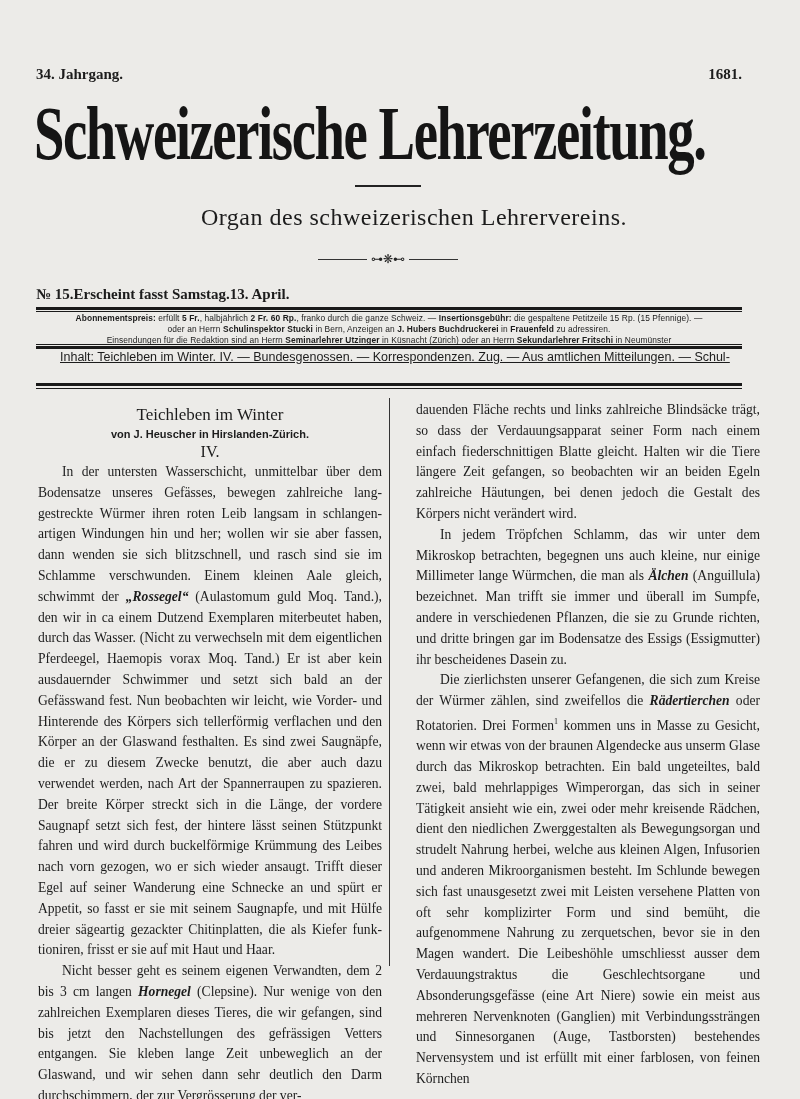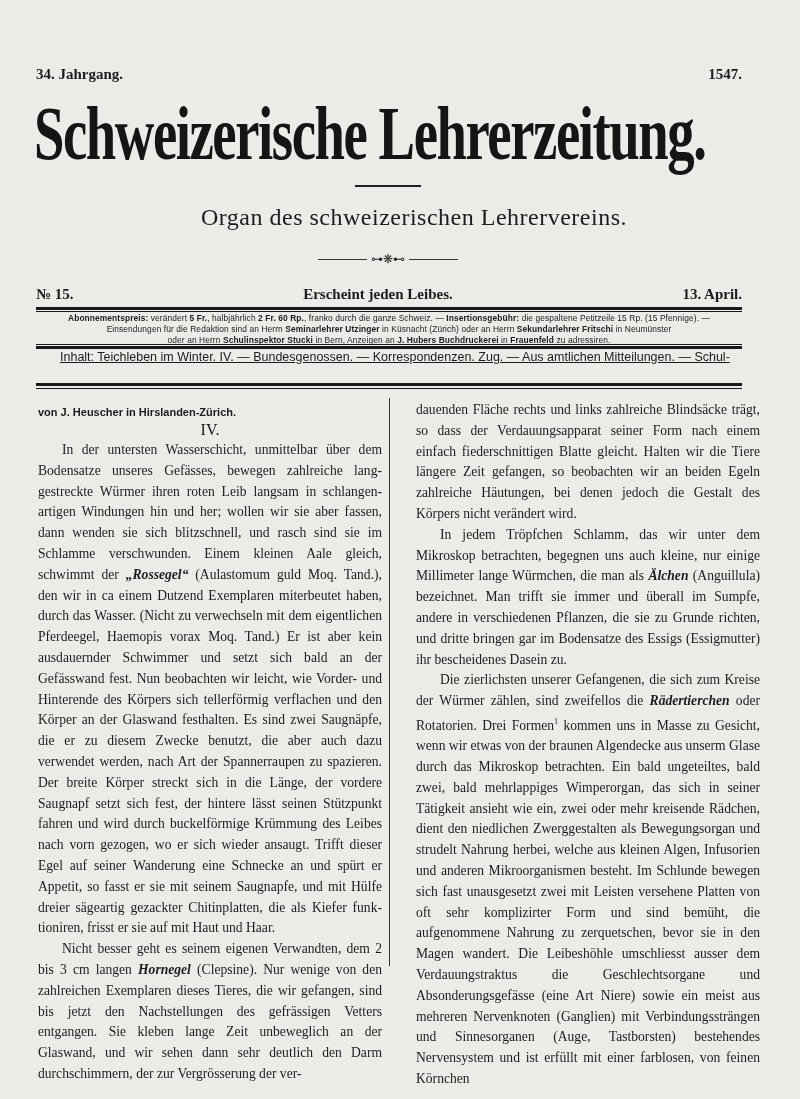--- a/index.html
+++ b/index.html
@@ -30,21 +30,21 @@
     font-family: "Liberation Serif", serif; font-size: 24px; letter-spacing: 0.5px; padding-left: 36px;
   }
   .ornament {
     position: absolute; left: 318px; top: 252px; width: 140px; height: 14px;
     display: flex; align-items: center; justify-content: center;
   }
   .ornament .line { flex: 1; height: 1px; background: #333; }
   .ornament .glyph { font-size: 12px; padding: 0 4px; color: #222; }
   .issue-row {
     position: absolute; left: 36px; right: 58px; top: 286px;
-    display: flex; justify-content: space-between;
+    display: flex; 
     font-family: "Liberation Serif", serif; font-weight: bold; font-size: 15px;
   }
   .thick-rule { position: absolute; left: 36px; right: 58px; height: 3px; background: #1a1a1a; }
   .thin-rule { position: absolute; left: 36px; right: 58px; height: 1px; background: #1a1a1a; }
   .subscription {
     position: absolute; left: 36px; right: 58px; top: 313px;
     font-family: "Liberation Sans", sans-serif; font-size: 8.4px; line-height: 11px;
     text-align: center; letter-spacing: 0.1px;
   }
   .subscription b { font-weight: bold; }
@@ -57,75 +57,76 @@
     position: absolute; top: 402px;
     font-family: "Liberation Serif", serif; font-size: 13.6px; line-height: 20.8px;
     text-align: justify; hyphens: manual;
   }
   .col.left { left: 38px; width: 344px; top: 404px; }
   .col.right { left: 416px; width: 344px; top: 400px; }
   .col-divider { position: absolute; left: 389px; top: 398px; width: 1px; height: 568px; background: #333; }
   .col p { margin: 0; text-indent: 24px; }
   .col p.noindent { text-indent: 0; }
   .article-title { text-align: center; font-size: 17px; line-height: 22px; margin: 6px 0 0 0; text-indent: 0 !important; }
-  .byline { text-align: left; font-size: 11px; line-height: 16px; font-family: "Liberation Sans", sans-serif; font-weight: bold; text-indent: 0 !important; }
+  .byline { text-align: center; font-size: 11px; line-height: 16px; font-family: "Liberation Sans", sans-serif; font-weight: bold; text-indent: 0 !important; }
   .part { text-align: center; font-size: 16px; line-height: 20px; text-indent: 0 !important; }
   sup { font-size: 8px; }
   i { font-style: italic; font-weight: bold; }
 </style>
 </head>
 <body>
 
 <div class="page">
 
   <div class="meta-row">
     <span>34. Jahrgang.</span>
-    <span>1547.</span>
+    <span>1681.</span>
   </div>
 
   <div class="masthead">Schweizerische Lehrerzeitung.</div>
 
   <div class="short-rule"></div>
 
   <div class="subtitle">Organ des schweizerischen Lehrervereins.</div>
 
   <div class="ornament">
     <span class="line"></span>
     <span class="glyph">⊶❋⊷</span>
     <span class="line"></span>
   </div>
 
   <div class="issue-row">
     <span>№ 15.</span>
-    <span>Erscheint jeden Leibes.</span>
+    <span>Erscheint fasst Samstag.</span>
     <span>13. April.</span>
   </div>
 
   <div class="thick-rule" style="top:307px"></div>
   <div class="thin-rule" style="top:311px"></div>
 
   <div class="subscription">
-    <div><b>Abonnementspreis:</b><span> verändert </span><b>5 Fr.</b><span>, halbjährlich </span><b>2 Fr. 60 Rp.</b><span>, franko durch die ganze Schweiz. — </span><b>Insertionsgebühr:</b><span> die gespaltene Petitzeile 15 Rp. (15 Pfennige). —</span></div>
+    <div><b>Abonnementspreis:</b><span> erfüllt </span><b>5 Fr.</b><span>, halbjährlich </span><b>2 Fr. 60 Rp.</b><span>, franko durch die ganze Schweiz. — </span><b>Insertionsgebühr:</b><span> die gespaltene Petitzeile 15 Rp. (15 Pfennige). —</span></div>
+    <div><span>oder an Herrn </span><b>Schulinspektor Stucki</b><span> in Bern, Anzeigen an </span><b>J. Hubers Buchdruckerei</b><span> in </span><b>Frauenfeld</b><span> zu adressiren.</span></div>
     <div><span>Einsendungen für die Redaktion sind an Herrn </span><b>Seminarlehrer Utzinger</b><span> in Küsnacht (Zürich) oder an Herrn </span><b>Sekundarlehrer Fritschi</b><span> in Neumünster</span></div>
-    <div><span>oder an Herrn </span><b>Schulinspektor Stucki</b><span> in Bern, Anzeigen an </span><b>J. Hubers Buchdruckerei</b><span> in </span><b>Frauenfeld</b><span> zu adressiren.</span></div>
   </div>
 
   <div class="thin-rule" style="top:344px"></div>
   <div class="thick-rule" style="top:346px"></div>
 
   <div class="contents">
     <div class="indent">Inhalt: Teichleben im Winter. IV. — Bundesgenossen. — Korrespondenzen. Zug. — Aus amtlichen Mitteilungen. — Schul-</div>
   </div>
 
   <div class="thick-rule" style="top:383px"></div>
   <div class="thin-rule" style="top:388px"></div>
 
   <div class="col-divider"></div>
 
   <div class="col left">
+    <p class="article-title">Teichleben im Winter</p>
     <p class="byline">von J. Heuscher in Hirslanden-Zürich.</p>
     <p class="part">IV.</p>
     <p><span>In der untersten Wasserschicht, unmittelbar über dem Bodensatze unseres Gefässes, bewegen zahlreiche lang­gestreckte Würmer ihren roten Leib langsam in schlangen­artigen Windungen hin und her; wollen wir sie aber fassen, dann wenden sie sich blitzschnell, und rasch sind sie im Schlamme verschwunden. Einem kleinen Aale gleich, schwimmt der </span><i>„Rossegel“</i><span> (Aulastomum guld Moq. Tand.), den wir in ca einem Dutzend Exemplaren miterbeutet haben, durch das Wasser. (Nicht zu verwechseln mit dem eigentlichen Pferdeegel, Haemopis vorax Moq. Tand.) Er ist aber kein ausdauernder Schwimmer und setzt sich bald an der Gefässwand fest. Nun beobachten wir leicht, wie Vorder- und Hinterende des Körpers sich tellerförmig verflachen und den Körper an der Glaswand festhalten. Es sind zwei Saugnäpfe, die er zu diesem Zwecke be­nutzt, die aber auch dazu verwendet werden, nach Art der Spannerraupen zu spazieren. Der breite Körper streckt sich in die Länge, der vordere Saugnapf setzt sich fest, der hintere lässt seinen Stützpunkt fahren und wird durch buckelförmige Krümmung des Leibes nach vorn gezogen, wo er sich wieder ansaugt. Trifft dieser Egel auf seiner Wanderung eine Schnecke an und spürt er Appetit, so fasst er sie mit seinem Saugnapfe, und mit Hülfe dreier sägeartig gezackter Chitinplatten, die als Kiefer funk­tioniren, frisst er sie auf mit Haut und Haar.</span></p>
     <p><span>Nicht besser geht es seinem eigenen Verwandten, dem 2 bis 3 cm langen </span><i>Hornegel</i><span> (Clepsine). Nur wenige von den zahlreichen Exemplaren dieses Tieres, die wir gefangen, sind bis jetzt den Nachstellungen des gefrässigen Vetters entgangen. Sie kleben lange Zeit unbeweglich an der Glaswand, und wir sehen dann sehr deutlich den Darm durchschimmern, der zur Vergrösserung der ver-</span></p>
   </div>
 
   <div class="col right">
     <p class="noindent">dauenden Fläche rechts und links zahlreiche Blindsäcke trägt, so dass der Verdauungsapparat seiner Form nach einem einfach fiederschnittigen Blatte gleicht. Halten wir die Tiere längere Zeit gefangen, so beobachten wir an beiden Egeln zahlreiche Häutungen, bei denen jedoch die Gestalt des Körpers nicht verändert wird.</p>
     <p><span>In jedem Tröpfchen Schlamm, das wir unter dem Mikroskop betrachten, begegnen uns auch kleine, nur einige Millimeter lange Würmchen, die man als </span><i>Älchen</i><span> (Anguillula) bezeichnet. Man trifft sie immer und überall im Sumpfe, andere in verschiedenen Pflanzen, die sie zu Grunde richten, und dritte bringen gar im Bodensatze des Essigs (Essigmutter) ihr bescheidenes Dasein zu.</span></p>
     <p><span>Die zierlichsten unserer Gefangenen, die sich zum Kreise der Würmer zählen, sind zweifellos die </span><i>Räder­tierchen</i><span> oder Rotatorien. Drei Formen</span><sup>1</sup><span> kommen uns in Masse zu Gesicht, wenn wir etwas von der braunen Algen­decke aus unserm Glase durch das Mikroskop betrachten. Ein bald ungeteiltes, bald zwei, bald mehrlappiges Wimper­organ, das sich in seiner Tätigkeit ansieht wie ein, zwei oder mehr kreisende Rädchen, dient den niedlichen Zwerg­gestalten als Bewegungsorgan und strudelt Nahrung herbei, welche aus kleinen Algen, Infusorien und anderen Mikro­organismen besteht. Im Schlunde bewegen sich fast un­ausgesetzt zwei mit Leisten versehene Platten von oft sehr komplizirter Form und sind bemüht, die aufgenommene Nahrung zu zerquetschen, bevor sie in den Magen wan­dert. Die Leibeshöhle umschliesst ausser dem Verdauungs­traktus die Geschlechtsorgane und Absonderungsgefässe (eine Art Niere) sowie ein meist aus mehreren Nerven­knoten (Ganglien) mit Verbindungssträngen und Sinnes­organen (Auge, Tastborsten) bestehendes Nervensystem und ist erfüllt mit einer farblosen, von feinen Körnchen</span></p>

